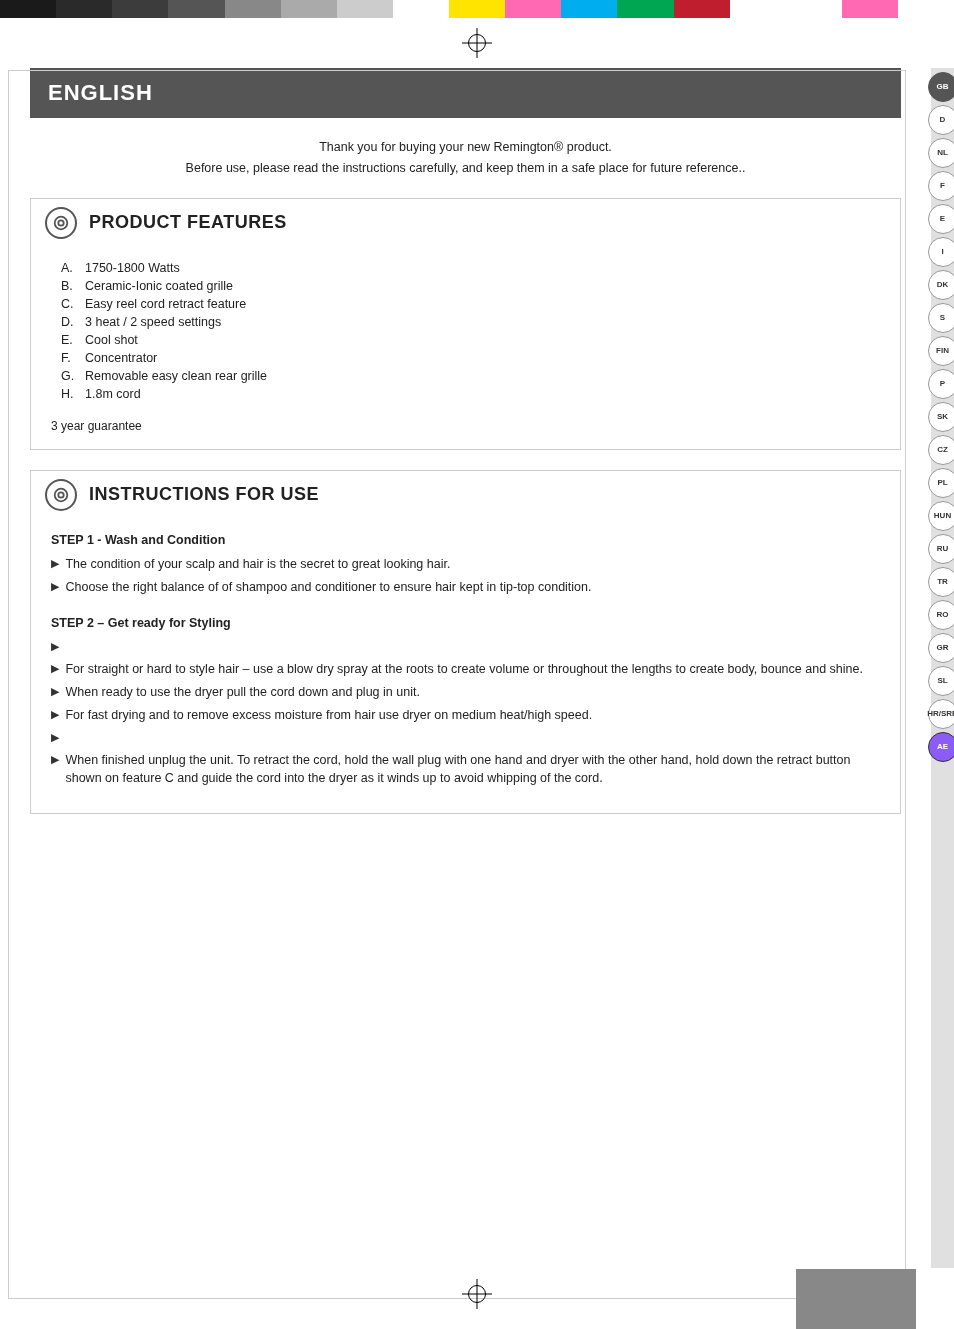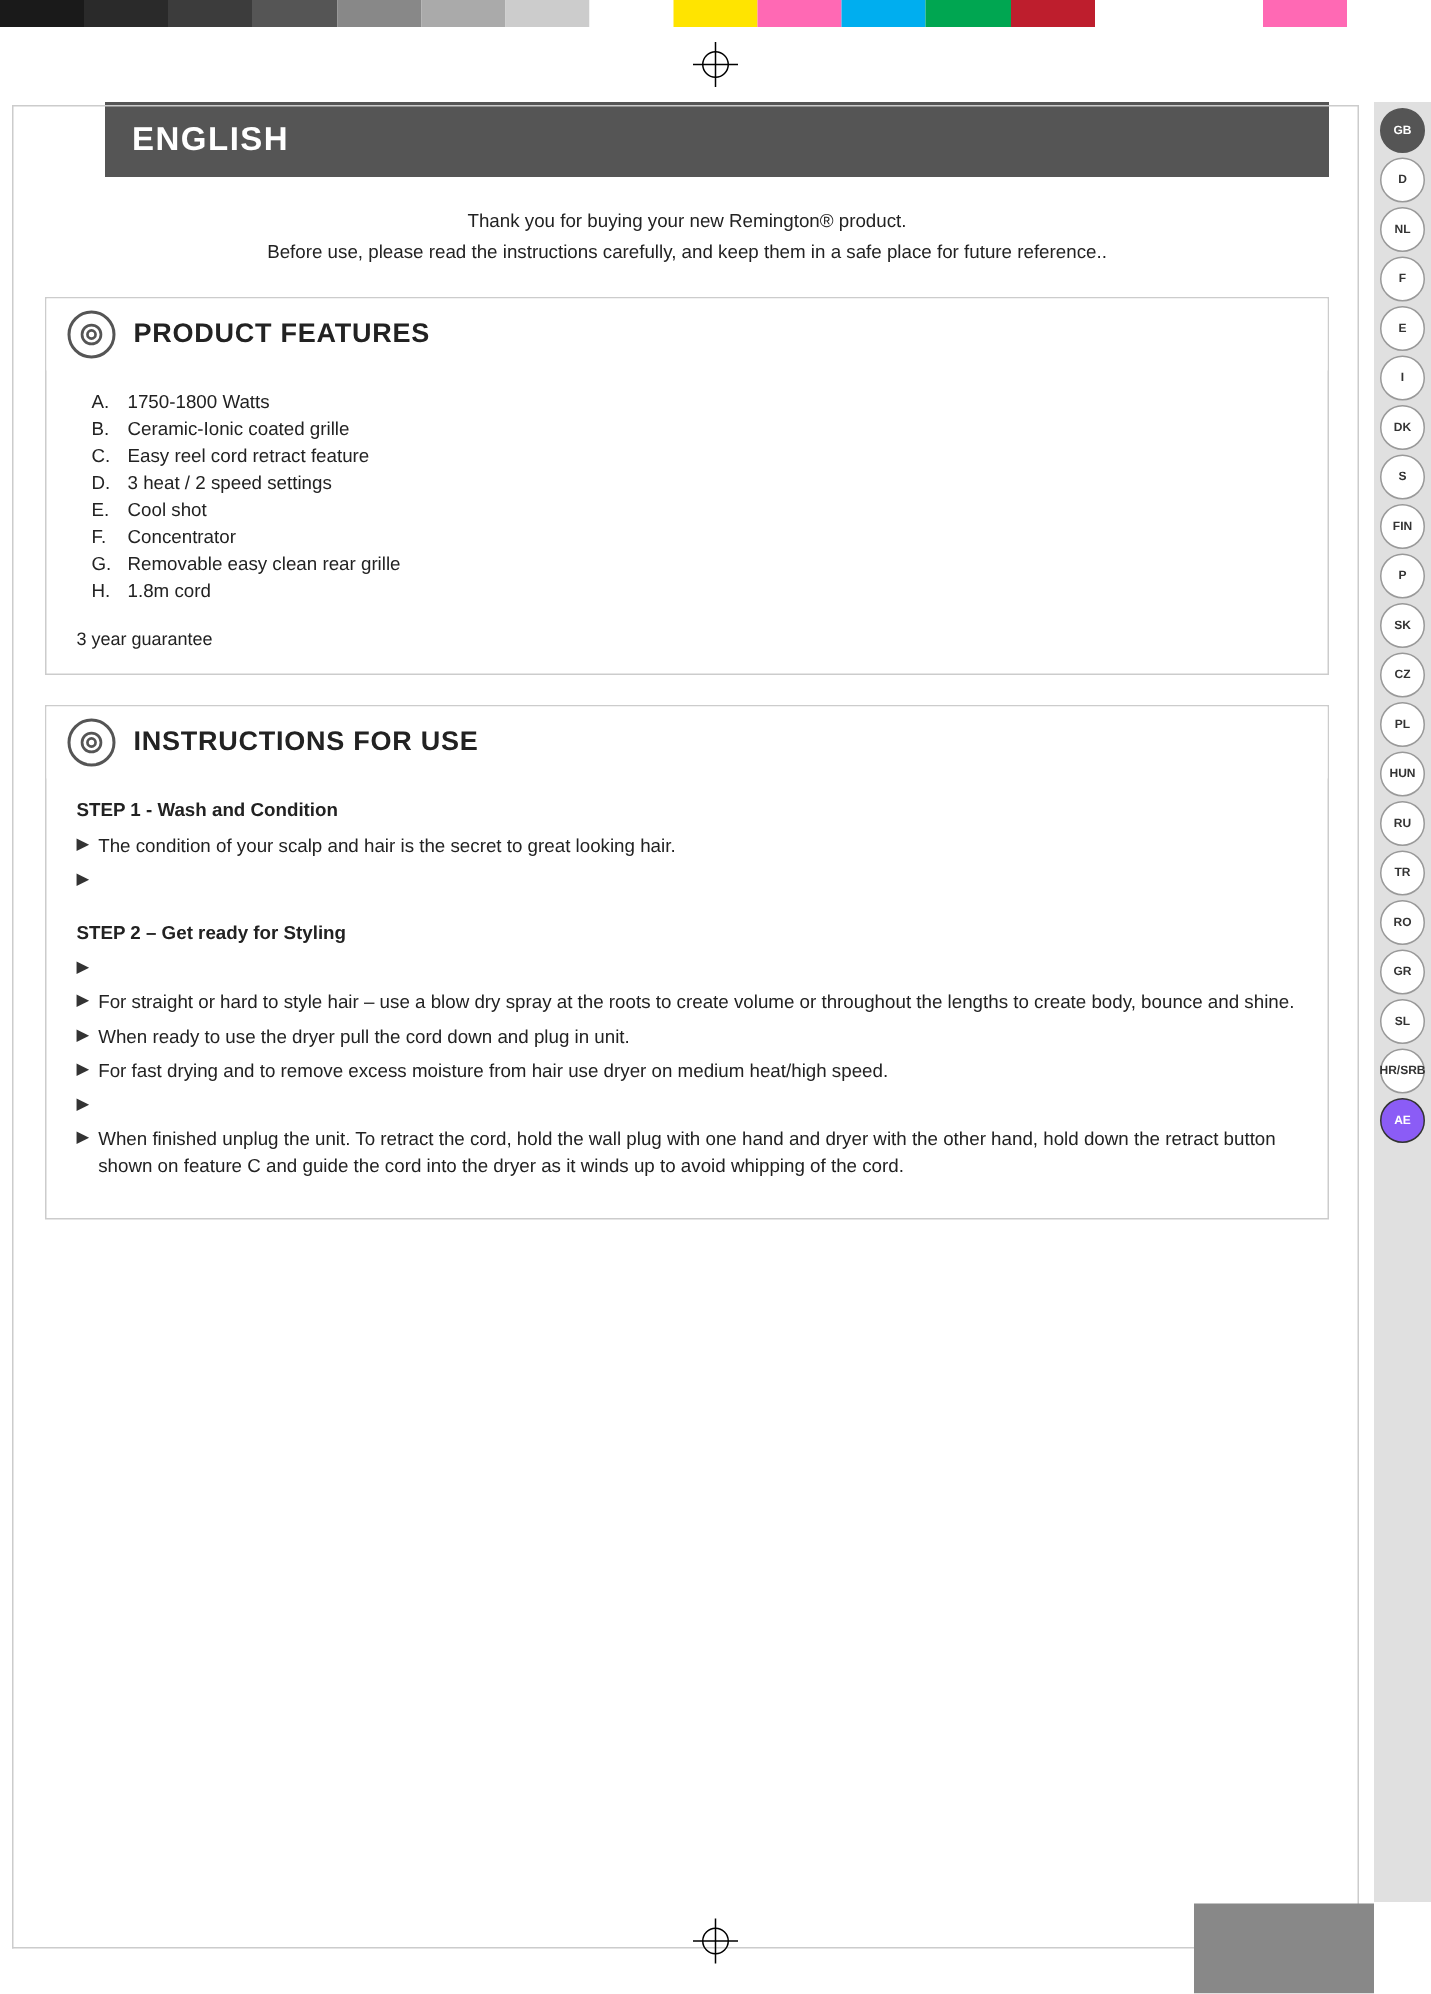--- a/index.html
+++ b/index.html
@@ -79,21 +79,20 @@
       flex: 1;
       padding: 0 30px 40px 30px;
     }
 
     
     .english-header {
       background: #555;
       color: #fff;
       padding: 12px 18px;
       margin-bottom: 20px;
-      margin-left: 40px;
     }
     .english-header h1 {
       font-size: 22px;
       font-weight: bold;
       letter-spacing: 1px;
     }
 
     .intro-text {
       margin-bottom: 20px;
       font-size: 12.5px;
@@ -187,21 +186,21 @@
     }
     .bullet-arrow {
       color: #333;
       flex-shrink: 0;
       margin-top: 1px;
       font-size: 11px;
     }
 
     
     .right-sidebar {
-      width: 38px;
+      width: 23px;
       background: #e0e0e0;
       display: flex;
       flex-direction: column;
       align-items: center;
       padding: 4px 2px;
       gap: 3px;
       min-height: 1200px;
     }
 
     .lang-badge {
@@ -385,20 +384,21 @@
       </div>
       <div class="instructions-content" id="instructions-content-container">
           <div class="step-heading">STEP 1 - Wash and Condition</div>
           <ul class="bullet-list">
             <li>
               <span class="bullet-arrow">▶</span>
               <span>The condition of your scalp and hair is the secret to great looking hair.</span>
             </li>
             <li>
               <span class="bullet-arrow">▶</span>
+              <span>Choose the right balance of of shampoo and conditioner to ensure hair kept in tip-top condition.</span>
             </li>
           </ul>
           <div class="step-heading">STEP 2 – Get ready for Styling</div>
           <ul class="bullet-list">
             <li>
               <span class="bullet-arrow">▶</span>
             </li>
             <li>
               <span class="bullet-arrow">▶</span>
               <span>For straight or hard to style hair – use a blow dry spray at the roots to create volume or throughout the lengths to create body, bounce and shine.</span>

